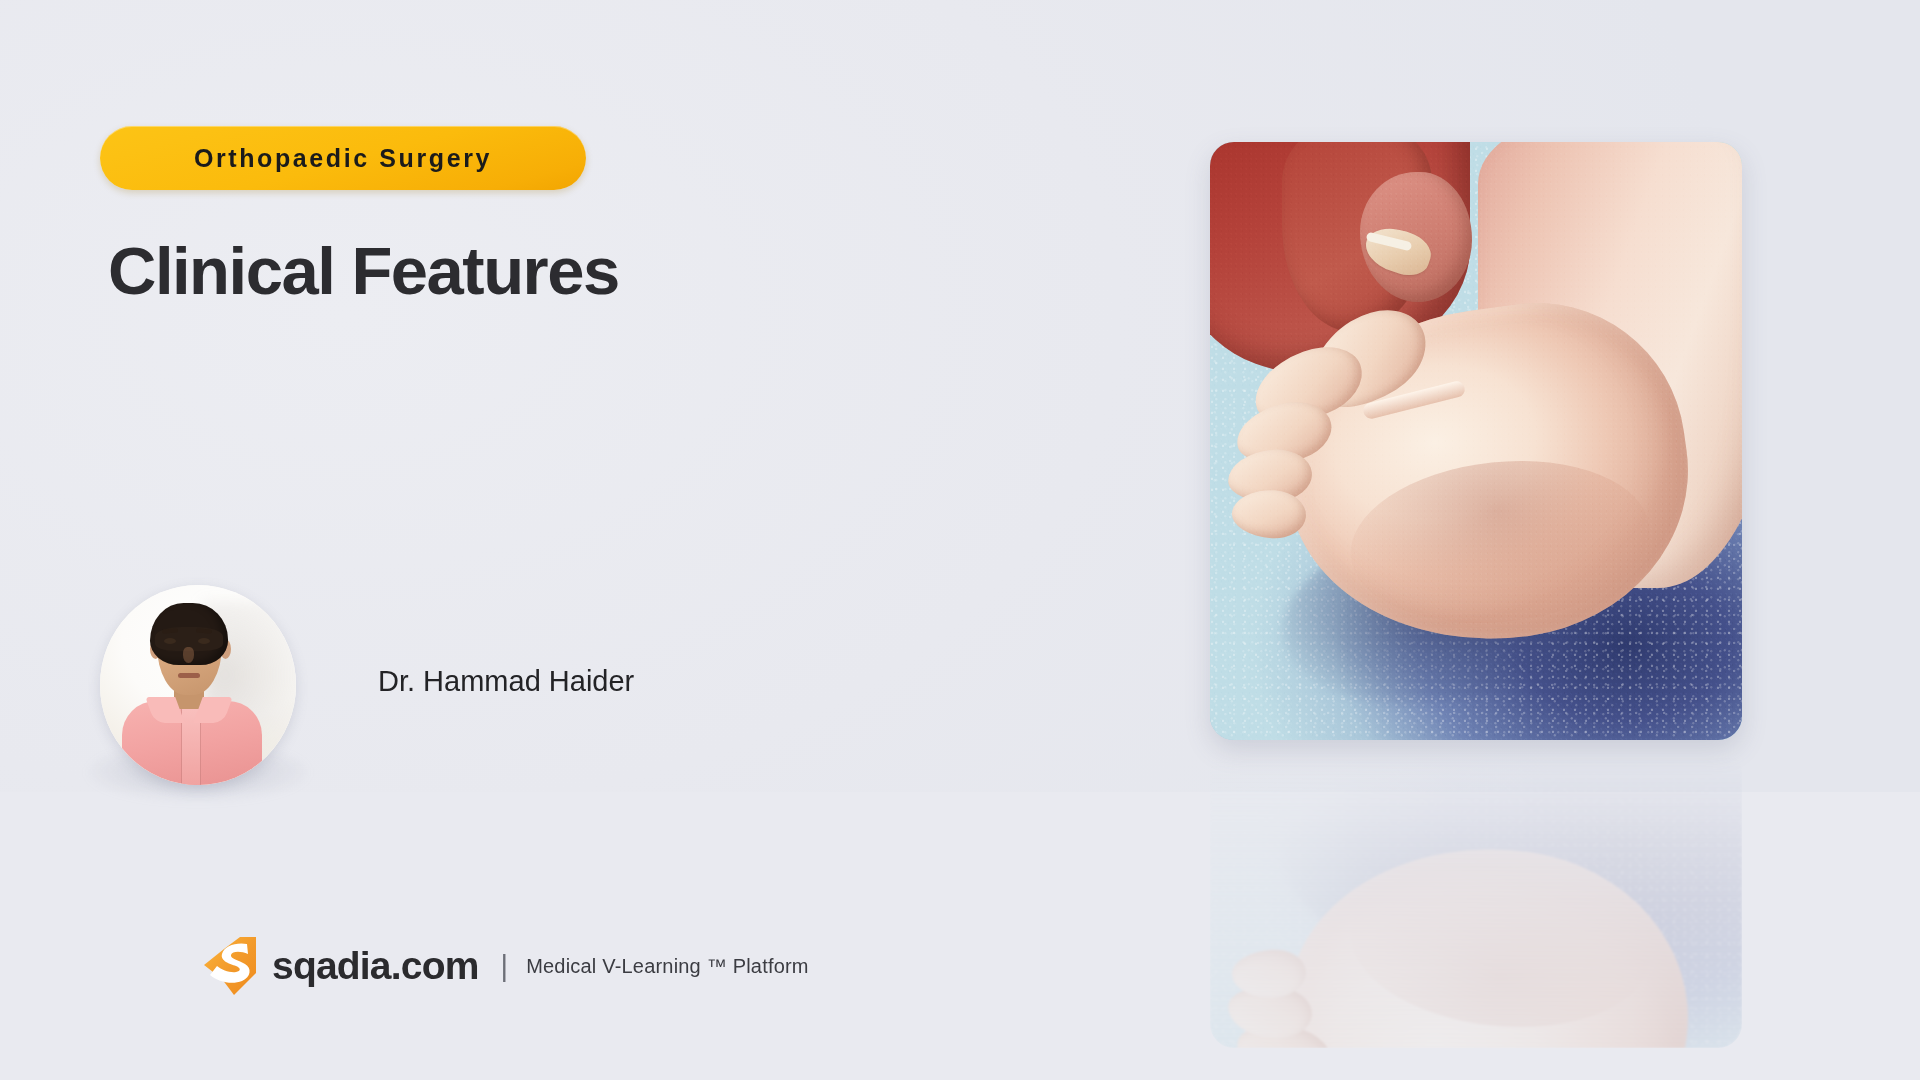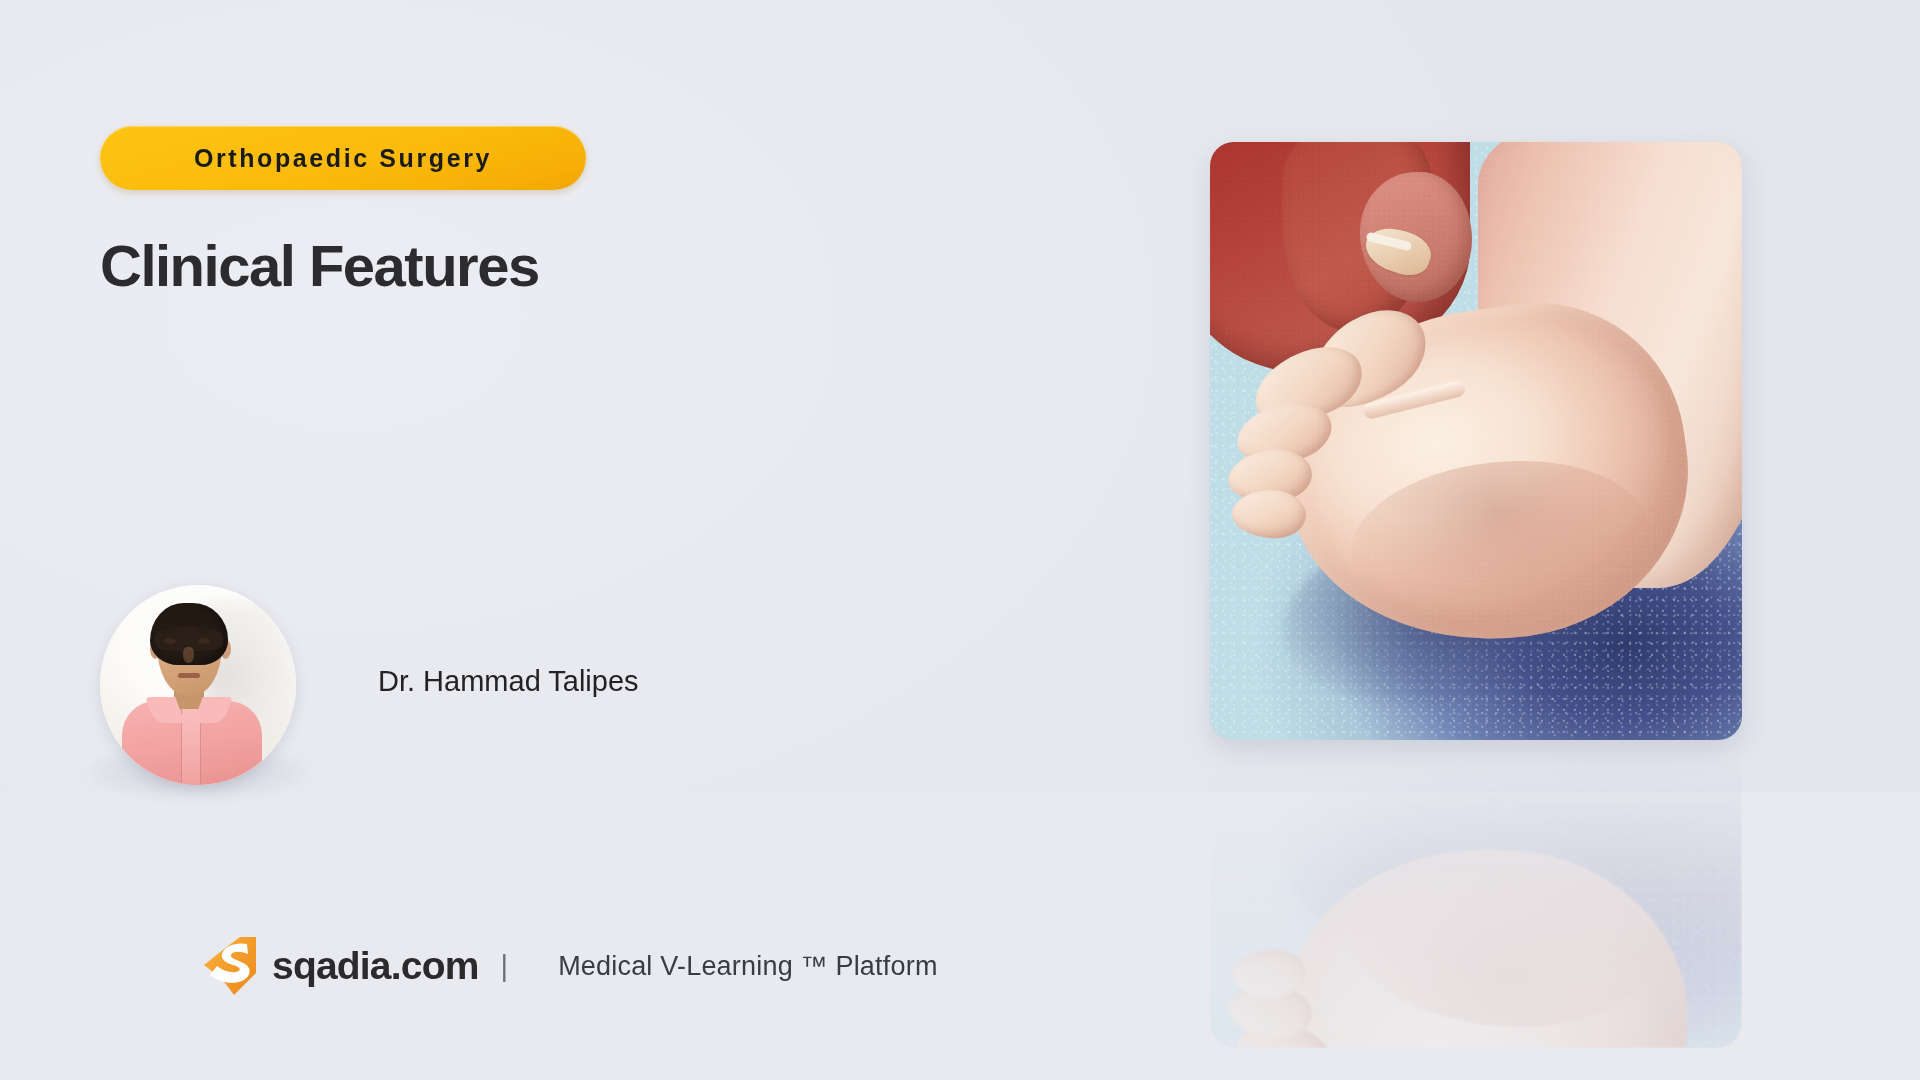--- a/index.html
+++ b/index.html
@@ -35,22 +35,22 @@
   .category-badge .badge-label {
     font-size:25px;
     font-weight:bold;
     color:#1b1b1b;
     letter-spacing:2.6px;
     white-space:nowrap;
   }
 
   .page-title {
     position:absolute;
-    left:0; top:236px;
-    font-size:58px;
+    left:8px; top:236px;
+    font-size:67px;
     font-weight:bold;
     color:#2c2c30;
     letter-spacing:-1.5px;
     line-height:1.05;
     white-space:nowrap;
     text-align:center;
   }
 
   .page-subtitle {
     position:absolute;
@@ -202,25 +202,24 @@
     letter-spacing:-0.8px;
     white-space:nowrap;
   }
   .footer-divider {
     margin:0 14px 0 18px;
     font-size:29px;
     color:#6d6f78;
     font-weight:300;
   }
   .footer-tagline {
-    font-size:27px;
+    font-size:20px;
     color:#3b3c42;
     white-space:nowrap;
     letter-spacing:0.2px;
-    margin-left:32px;
   }
 
   
   .photo-card {
     position:absolute;
     left:1210px; top:142px;
     width:532px; height:598px;
     border-radius:24px;
     overflow:hidden;
     box-shadow:0 10px 26px rgba(90,96,122,0.18);
@@ -386,21 +385,21 @@
           <div class="av-face"></div>
           <div class="av-hair"></div>
           <div class="av-brow-l"></div>
           <div class="av-brow-r"></div>
           <div class="av-eye-l"></div>
           <div class="av-eye-r"></div>
           <div class="av-nose"></div>
           <div class="av-mouth"></div>
         </div>
       </div>
-      <div class="presenter-name">Dr. Hammad Talipes</div>
+      <div class="presenter-name">Dr. Hammad Haider</div>
     </div>
 
     <div class="footer">
       <span class="brand-logo">
         <svg width="58" height="62" viewBox="0 0 58 62" xmlns="http://www.w3.org/2000/svg">
           <defs>
             <linearGradient id="lgA" x1="0" y1="0" x2="1" y2="1">
               <stop offset="0%" stop-color="#fbb43b"></stop>
               <stop offset="55%" stop-color="#f2992a"></stop>
               <stop offset="100%" stop-color="#ef8b1d"></stop>

